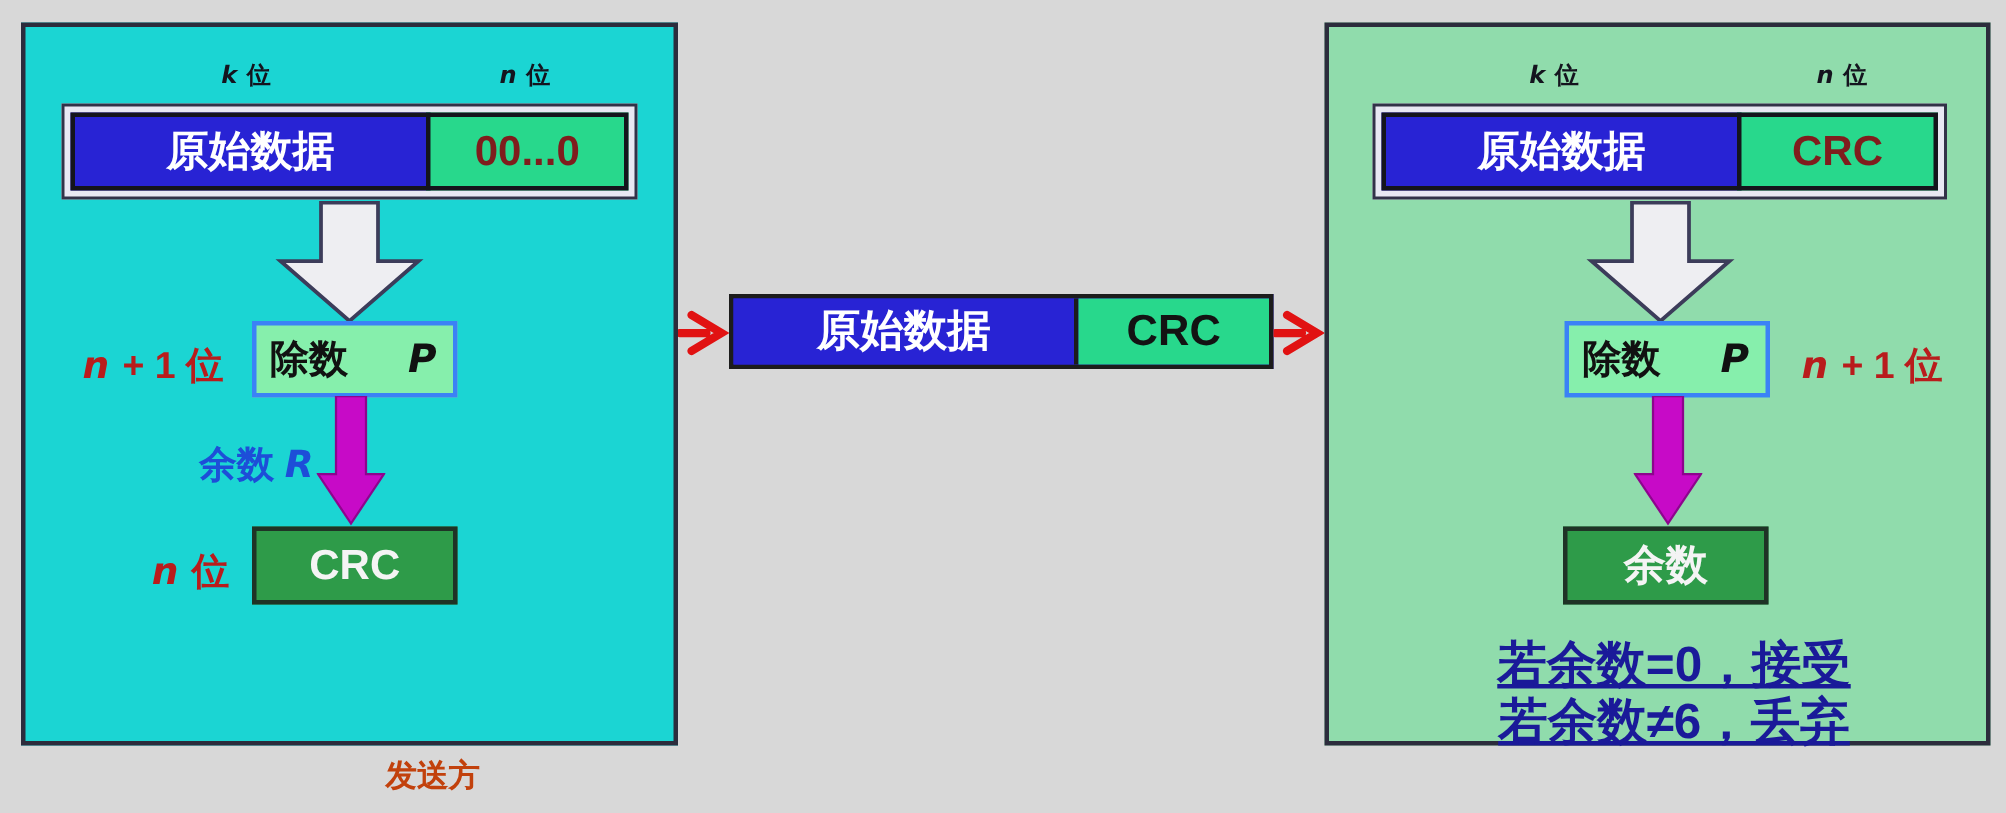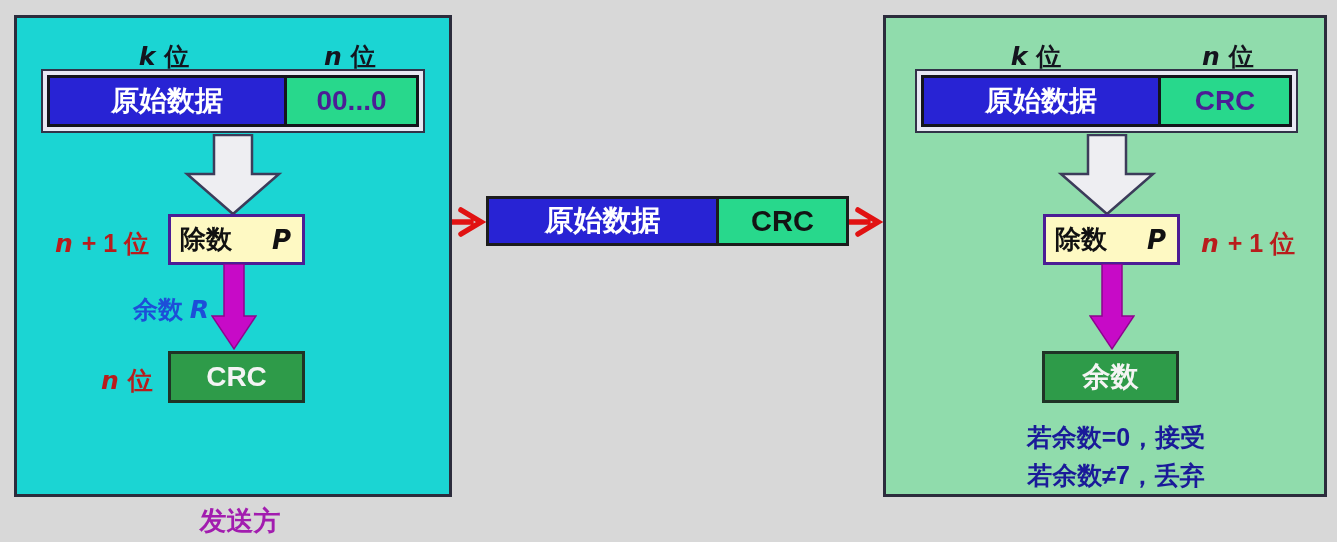--- a/index.html
+++ b/index.html
@@ -11,56 +11,56 @@
   .stage {
     position:relative; width:1337px; height:542px;
     background:#d8d8d8; overflow:hidden; font-weight:700;
   }
   .panel { position:absolute; border:3px solid #2c2c3c; }
   .sender-panel   { left:14px;  top:15px; width:438px; height:482px; background:#1bd5d3; }
   .receiver-panel { left:883px; top:15px; width:444px; height:482px; background:#90dcac; }
 
   .bit-label {
     position:absolute; text-align:center;
-    font-size:25px; color:#14141e; white-space:nowrap;
+    font-size:16px; color:#14141e; white-space:nowrap;
   }
   .var { font-style:italic; font-family:"DejaVu Sans",sans-serif; padding-right:2px; }
 
   .bar-frame {
     position:absolute; display:flex;
     background:#e8e8f3; border:2px solid #323248; padding:4px;
   }
   .seg {
     display:flex; align-items:center; justify-content:center;
     font-size:28px; border:3px solid #14141c; height:100%;
   }
   .seg-blue  { background:#2823d4; color:#ffffff; }
-  .seg-green { background:#28d88c; color:#4c1d95; margin-left:-3px; }
+  .seg-green { background:#28d88c; color:#7f1d1d; margin-left:-3px; }
 
   .proc-box {
     position:absolute; display:flex; align-items:center; justify-content:center;
     white-space:nowrap;
   }
   .yellow-box {
-    background:#fef9c3; border:3px solid #4c1d95;
+    background:#86efac; border:3px solid #3b82f6;
     font-size:26px; color:#111111;gap:40px;
   }
   .darkgreen-box {
     background:#2e9b49; border:3px solid #1f3326;
     font-size:28px; color:#f4f4f4;
   }
 
   .side-label {
     position:absolute; text-align:center; font-size:25px;
     color:#b91c1c; white-space:nowrap;
   }
   .navy { color:#1d4ed8; }
 
   .caption {
-    position:absolute; text-align:center; font-size:27px; color:#a21caf;
+    position:absolute; text-align:right; font-size:21px; color:#c2410c;
     width:160px; white-space:nowrap;
   }
 
   .mid-title {
     position:absolute; left:560px; top:155px; width:260px;
     text-align:center; font-size:29px; color:#1c1c1c; white-space:nowrap;
   }
   .mid-bar {
     position:absolute; left:486px; top:196px; width:363px; height:50px;
     display:flex; border:3px solid #1c1c1c; background:#2823d4;
@@ -68,21 +68,21 @@
   .mid-seg {
     display:flex; align-items:center; justify-content:center; font-size:29px;
   }
   .mid-blue  { width:230px; background:#2823d4; color:#ffffff; border-right:3px solid #1c1c1c; }
   .mid-green { flex:1; background:#28d88c; color:#131313; }
 
   .abs { position:absolute; }
 
   .note {
     position:absolute; width:280px; text-align:center;
-    font-size:25px; color:#1a1a99; white-space:nowrap;
+    font-size:33px; color:#1a1a99; white-space:nowrap;text-decoration:underline;
   }
 </style>
 </head>
 <body>
 
 <div class="stage">
 
   <section class="panel sender-panel">
 
     <div class="bit-label" style="left:92px; top:22px; width:110px;"><span class="var">k</span><span> 位</span></div>
@@ -155,17 +155,17 @@
     <div class="side-label" style="left:307px; top:209px; width:110px;"><span class="var">n</span><span> + 1 位</span></div>
 
     <svg class="abs" style="left:203px; top:246px;" width="46" height="87" viewBox="0 0 46 87">
       <polygon points="13,0 33,0 33,52 45,52 23,85 1,52 13,52" fill="#c70ac7" stroke="#8d058d" stroke-width="1.5"></polygon>
     </svg>
 
     <div class="proc-box darkgreen-box" style="left:156px; top:333px; width:137px; height:52px;">余数</div>
 
     <div class="note" style="left:90px; top:403px;">若余数=0，接受</div>
 
-    <div class="note" style="left:90px; top:441px;">若余数≠7，丢弃</div>
+    <div class="note" style="left:90px; top:441px;">若余数≠6，丢弃</div>
   </section>
 
 
 </div>
 
 </body></html>

